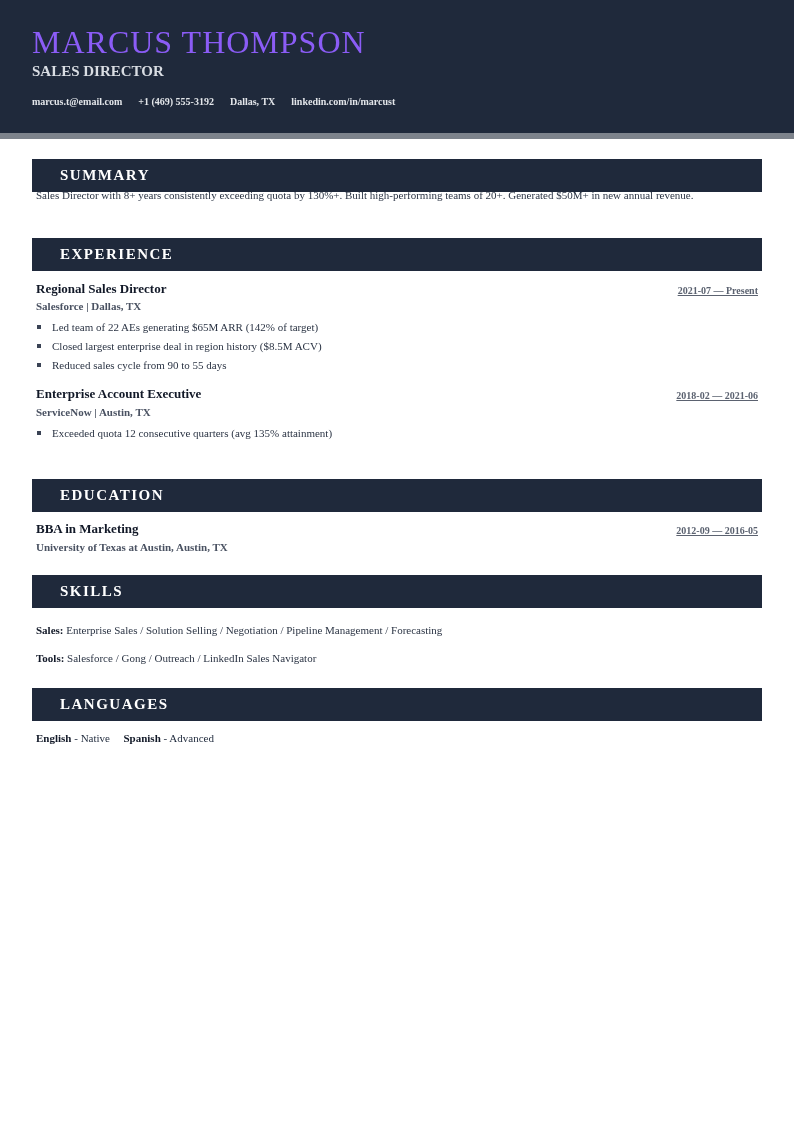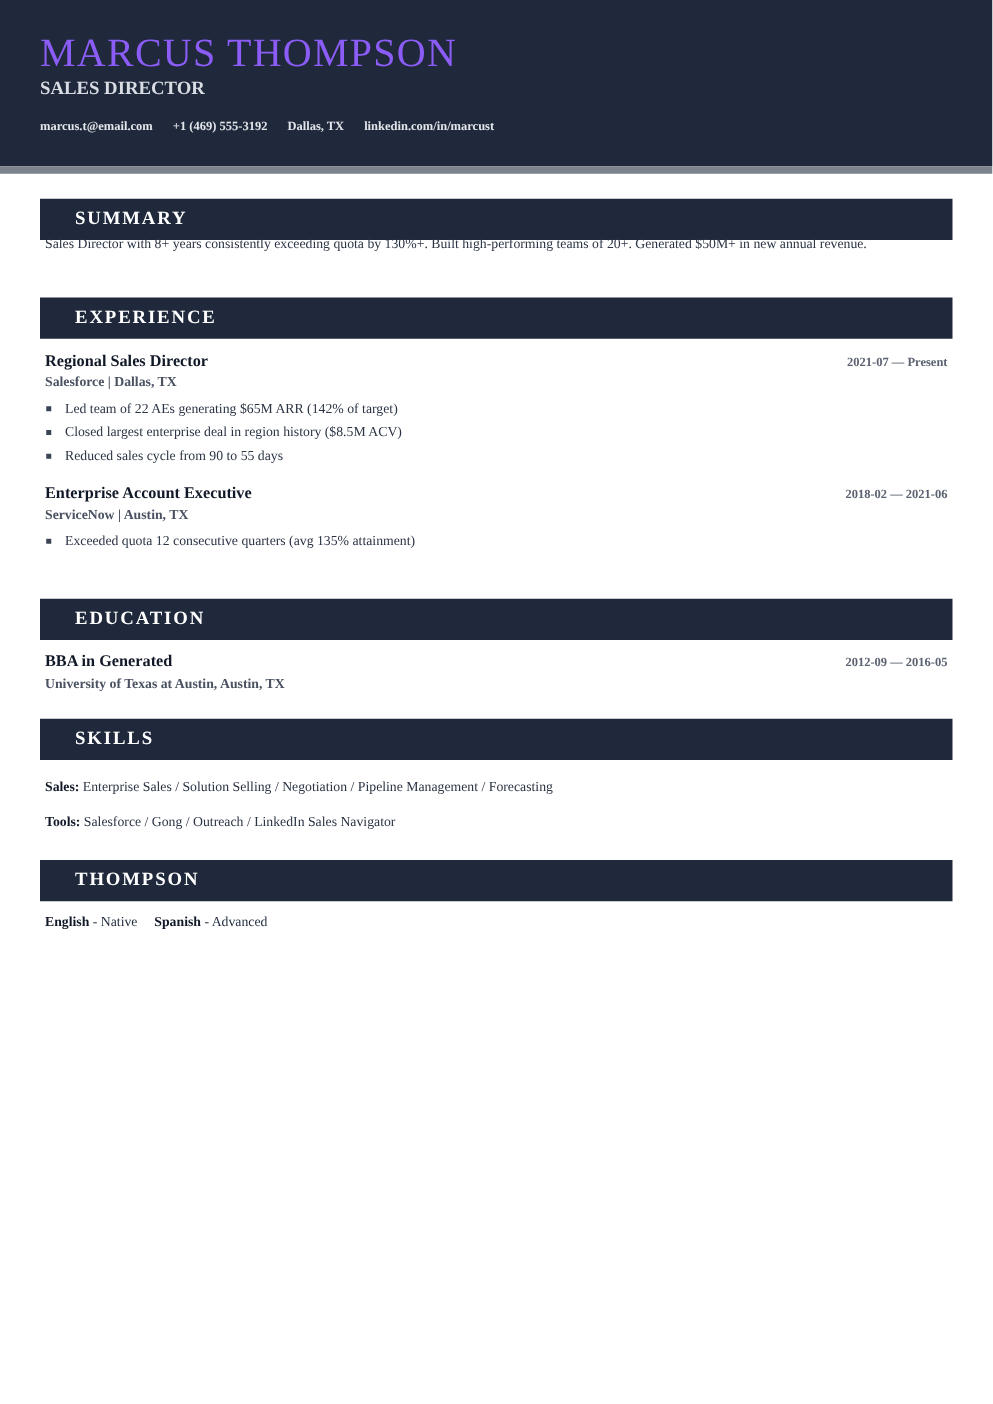--- a/index.html
+++ b/index.html
@@ -7,21 +7,21 @@
     body { font-family: "Liberation Serif", "DejaVu Serif", serif; color: #1f2a3c; position: relative; overflow: hidden; }
     .header { position: absolute; left: 0; top: 0; width: 794px; height: 133px; background: #1f293b; }
     .header-rule { position: absolute; left: 0; top: 133px; width: 794px; height: 6px; background: #7d838c; }
     .name { position: absolute; left: 32px; top: 25px; font-size: 32px; font-weight: normal; color: #8b5cf6; letter-spacing: 1px; line-height: 34px; }
     .title { position: absolute; left: 32px; top: 62px; font-size: 15px; font-weight: bold; color: #d9dde3; line-height: 18px; }
     .contacts { position: absolute; left: 32px; top: 95px; font-size: 10px; font-weight: bold; color: #e3e6ea; display: flex; gap: 16px; line-height: 13px; }
     .section-bar { position: absolute; left: 32px; width: 730px; height: 33px; background: #1f293b; color: #ffffff; font-size: 15px; font-weight: bold; letter-spacing: 1.5px; padding-left: 28px; line-height: 33px; }
     .text { position: absolute; font-size: 11px; color: #2b3444; line-height: 14px; white-space: nowrap; }
     .job-title { position: absolute; left: 36px; font-size: 13px; font-weight: bold; color: #111827; line-height: 16px; }
     .company { position: absolute; left: 36px; font-size: 11px; font-weight: bold; color: #4a5262; line-height: 14px; }
-    .date { position: absolute; right: 36px; font-size: 10px; font-weight: bold; color: #5b6270; line-height: 13px; text-align: right; }
+    .date { position: absolute; right: 36px; font-size: 10px; font-weight: bold; color: #5b6270; line-height: 13px; text-align: right; text-decoration: underline; }
     .bullets { position: absolute; left: 36px; list-style: none; }
     .bullets li { font-size: 11px; color: #2b3444; line-height: 14px; height: 19px; padding-left: 16px; position: relative; white-space: nowrap; }
     .bullets li::before { content: ""; position: absolute; left: 1px; top: 5px; width: 4px; height: 4px; background: #3a4354; }
     .label-b { font-weight: bold; color: #111827; }
   </style>
 </head>
 <body>
 
 <div class="header"></div>
 <div class="header-rule"></div>
@@ -49,32 +49,32 @@
 </ul>
 
 <div class="job-title" style="top:386px;">Enterprise Account Executive</div>
 <div class="date" style="top:389px;">2018-02 — 2021-06</div>
 <div class="company" style="top:405px;">ServiceNow | Austin, TX</div>
 <ul class="bullets" style="top:426px;">
   <li>Exceeded quota 12 consecutive quarters (avg 135% attainment)</li>
 </ul>
 
 <div class="section-bar" style="top:479px;">EDUCATION</div>
-<div class="job-title" style="top:521px;">BBA in Generated</div>
+<div class="job-title" style="top:521px;">BBA in Marketing</div>
 <div class="date" style="top:524px;">2012-09 — 2016-05</div>
 <div class="company" style="top:540px;">University of Texas at Austin, Austin, TX</div>
 
 <div class="section-bar" style="top:575px;">SKILLS</div>
 <div class="text" style="left:36px; top:623px;">
   <span class="label-b">Sales:</span>
   <span>Enterprise Sales / Solution Selling / Negotiation / Pipeline Management / Forecasting</span>
 </div>
 <div class="text" style="left:36px; top:651px;">
   <span class="label-b">Tools:</span>
   <span>Salesforce / Gong / Outreach / LinkedIn Sales Navigator</span>
 </div>
 
-<div class="section-bar" style="top:688px;">THOMPSON</div>
+<div class="section-bar" style="top:688px;">LANGUAGES</div>
 <div class="text" style="left:36px; top:731px; color:#1f2a3c;">
   <span class="label-b">English</span><span> - Native</span>
   <span style="display:inline-block; width:8px;"></span>
   <span class="label-b">Spanish</span><span> - Advanced</span>
 </div>
 
 </body></html>

